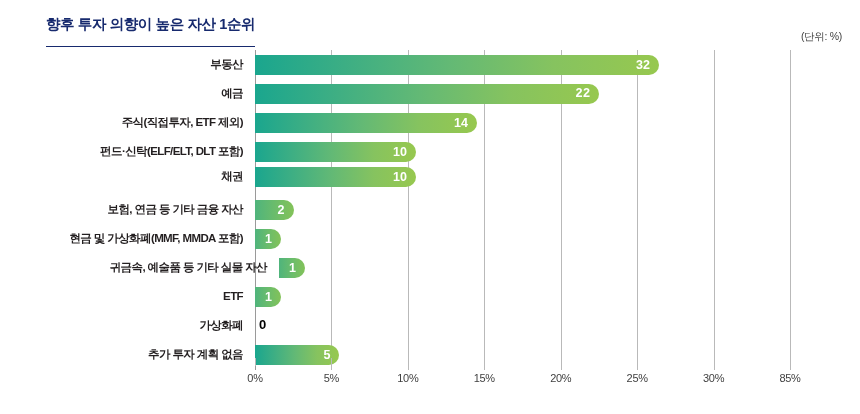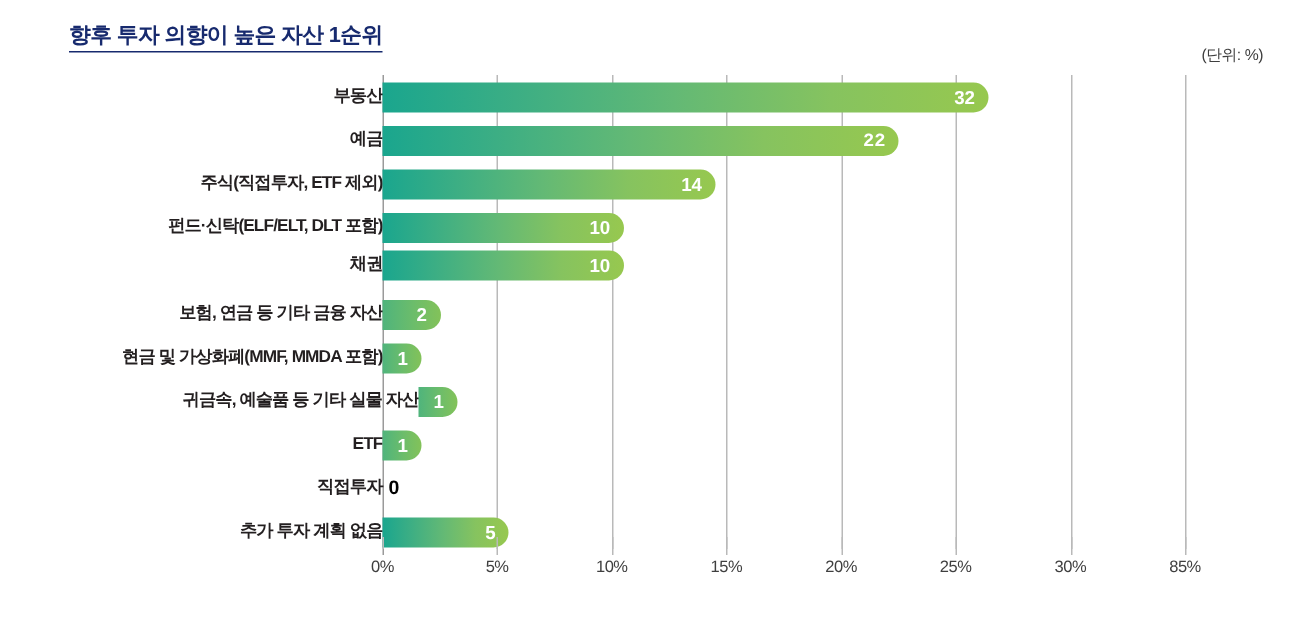--- a/index.html
+++ b/index.html
@@ -27,21 +27,21 @@
   #chart-title {
     position: absolute;
     left: 46px;
     top: 17px;
     font-size: 14.5px;
     font-weight: bold;
     color: #172a6e;
     letter-spacing: -0.4px;
     white-space: nowrap;
     border-bottom: 1.6px solid #172a6e;
-    padding-bottom: 2px;
+    padding-bottom: 14px;
     line-height: 15px;
   }
 
   
   #unit-note {
     position: absolute;
     right: 18px;
     top: 30px;
     font-size: 10.5px;
     color: #3f3f3f;
@@ -83,21 +83,20 @@
     top: 0;
     width: 243px;
     height: 29px;
     line-height: 29px;
     text-align: right;
     font-size: 11.5px;
     font-weight: bold;
     color: #231f20;
     letter-spacing: -0.6px;
     white-space: nowrap;
-    padding-left: 12px;
   }
 
   .bar-wrap {
     position: absolute;
     left: 255px;
     top: 4.5px;
     height: 20px;
   }
 
   .bar {
@@ -245,21 +244,21 @@
       </div>
       <div class="row" style="top: 232px;">
         <div class="cat-label">ETF</div>
         <div class="bar-wrap" style="width: 26px;">
           <div class="bar small" style="width: 26px;">
             <span class="bar-value">1</span>
           </div>
         </div>
       </div>
       <div class="row" style="top: 261px;">
-        <div class="cat-label">직접투자</div>
+        <div class="cat-label">가상화폐</div>
         <div class="zero-value">0</div>
       </div>
       <div class="row" style="top: 290px;">
         <div class="cat-label">추가 투자 계획 없음</div>
         <div class="bar-wrap" style="width: 84.4286px;">
           <div class="bar" style="width: 84.4286px;">
             <span class="bar-value">5</span>
           </div>
         </div>
       </div>

